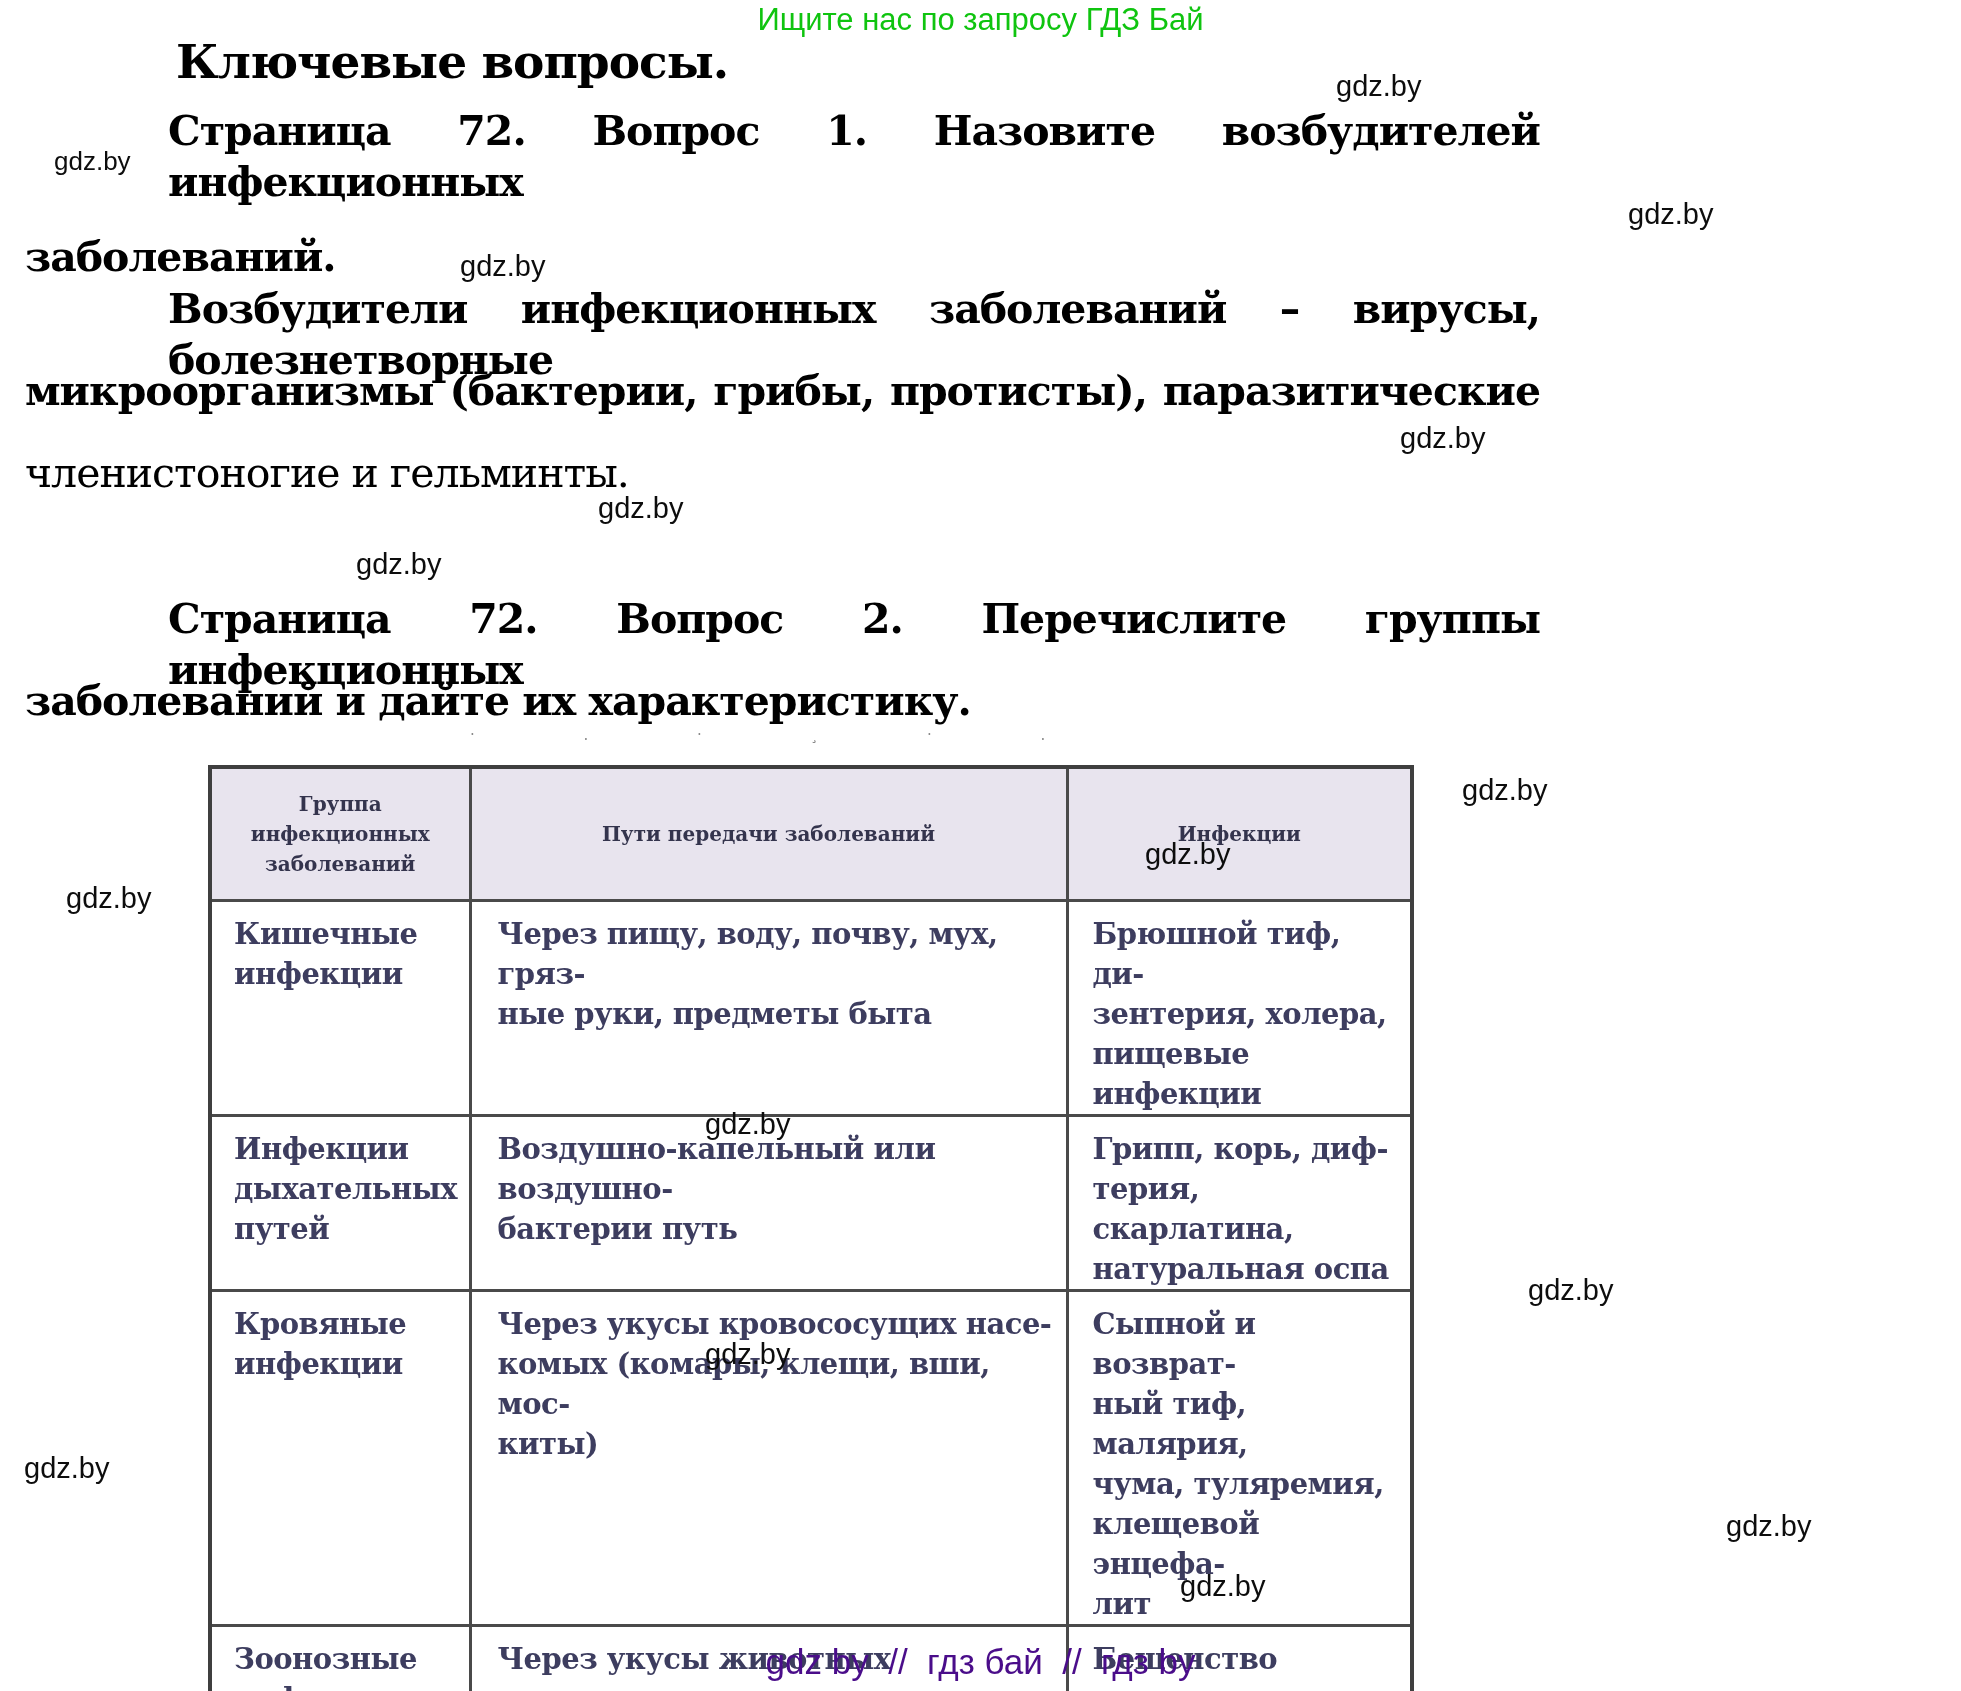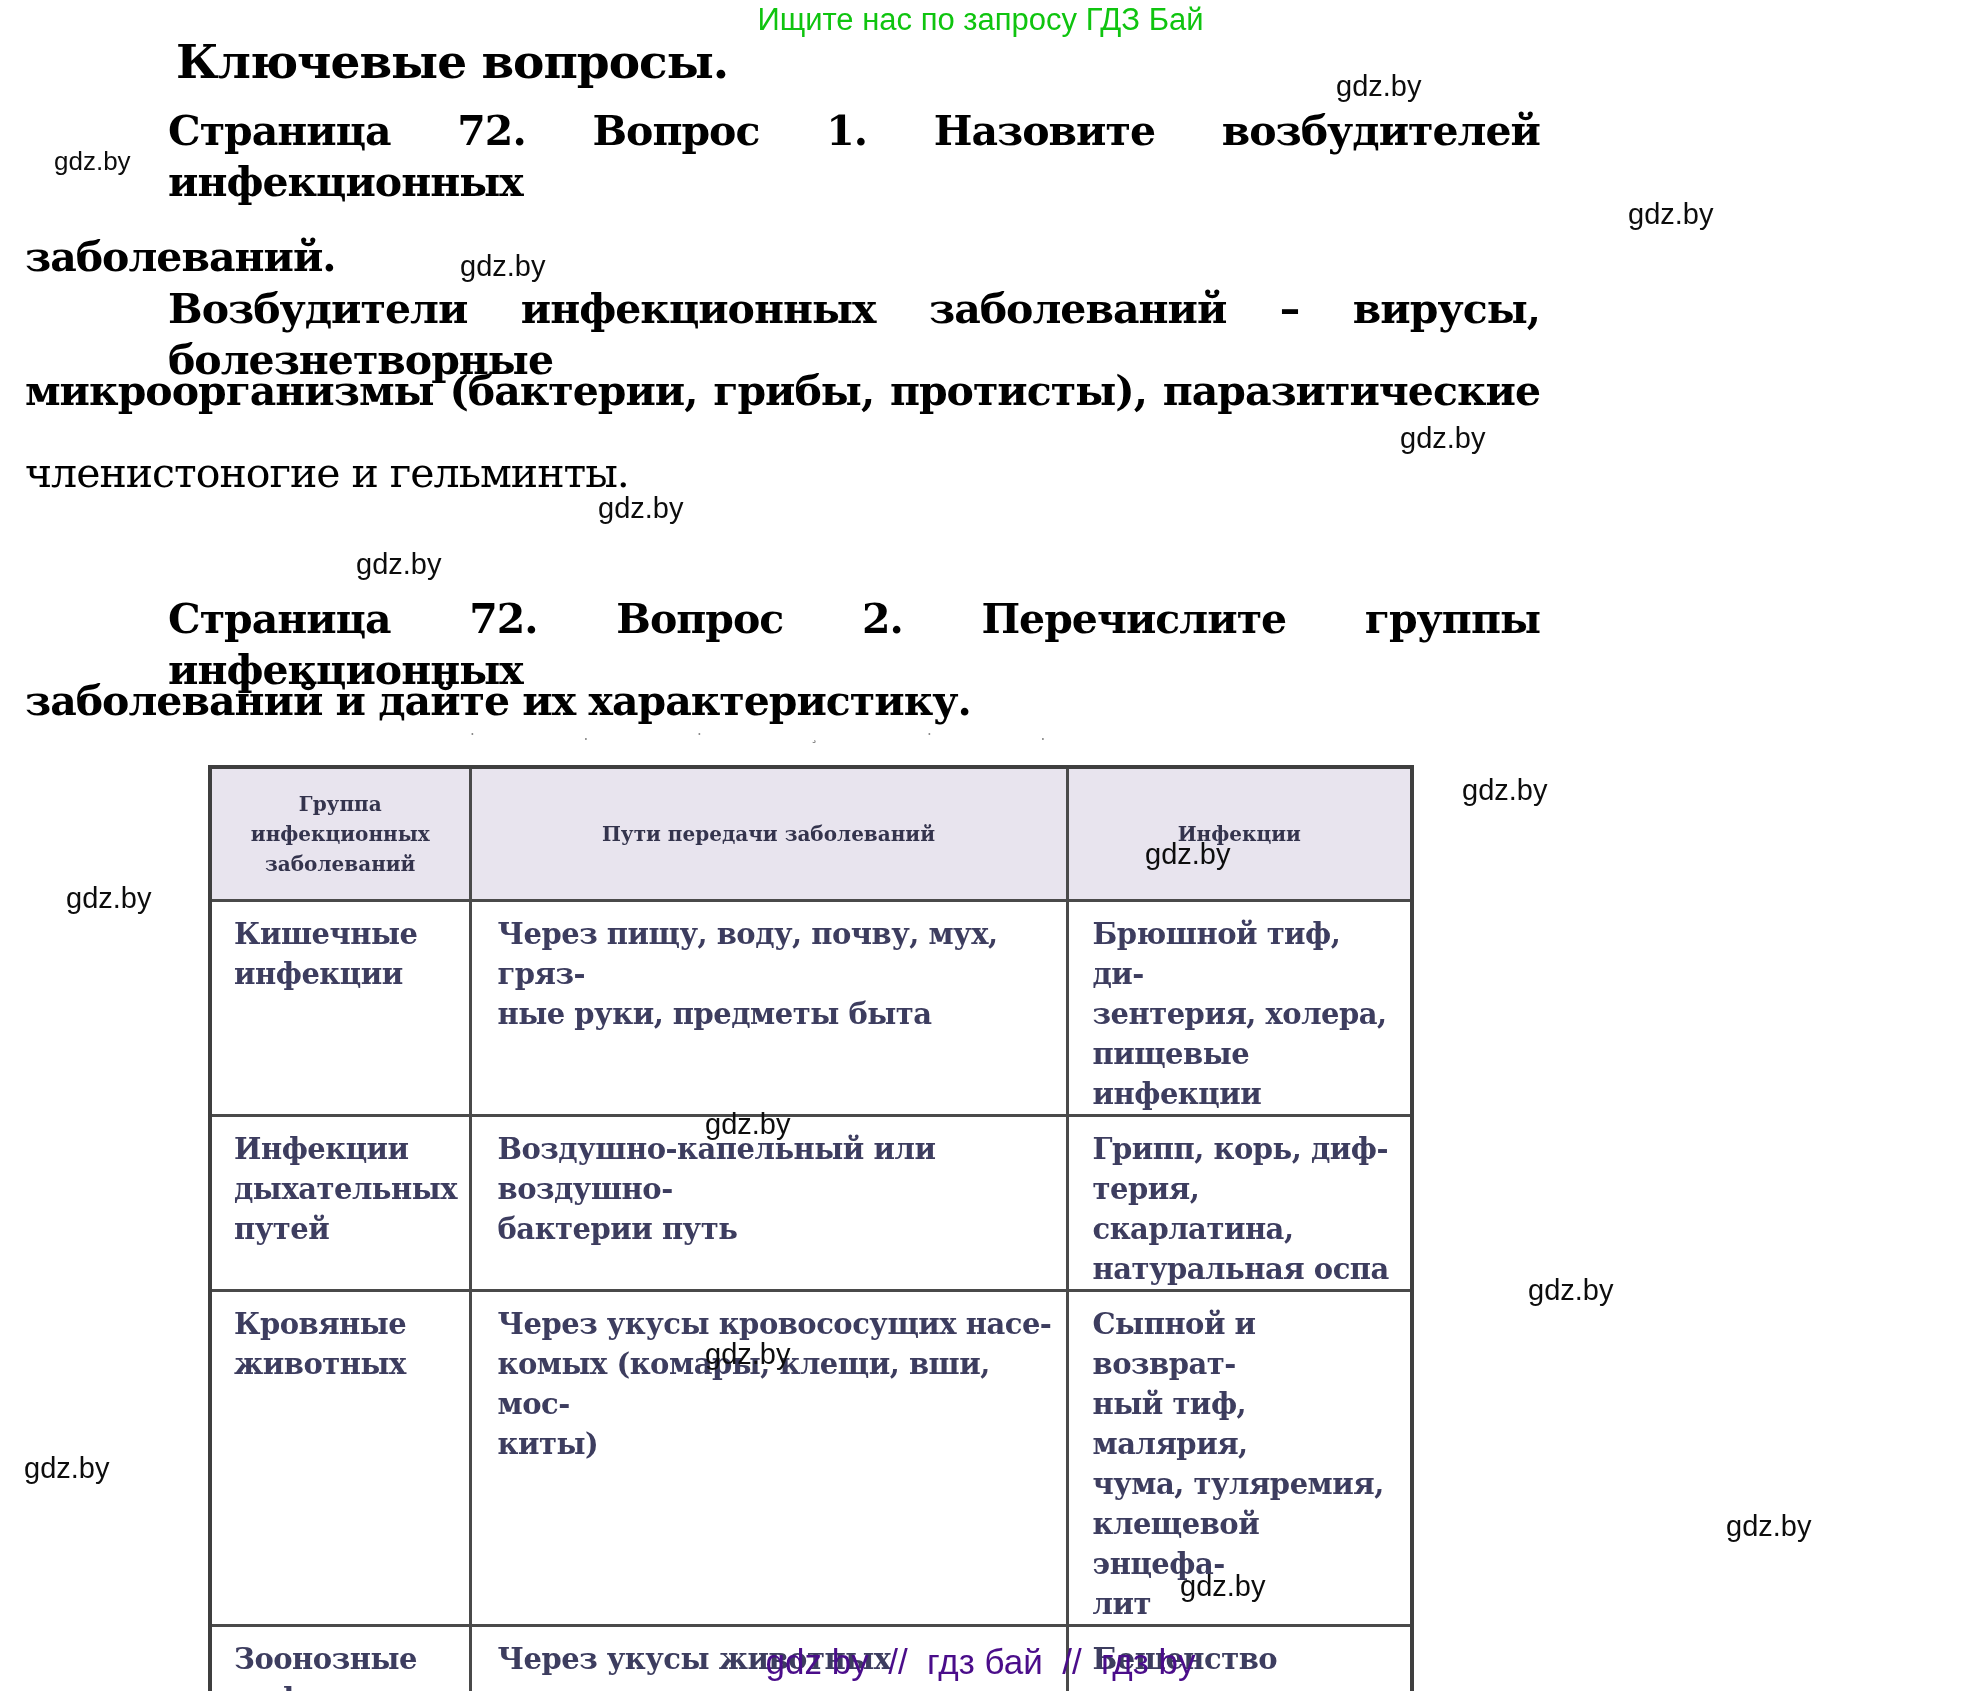--- a/index.html
+++ b/index.html
@@ -143,21 +143,21 @@
 дыхательных
 путей</td>
         <td class="c2">Воздушно-капельный или воздушно-
 бактерии путь</td>
         <td class="c3">Грипп, корь, диф-
 терия, скарлатина,
 натуральная оспа</td>
       </tr>
       <tr style="height:210px">
         <td class="c1">Кровяные
-животных</td>
+инфекции</td>
         <td class="c2">Через укусы кровососущих насе-
 комых (комары, клещи, вши, мос-
 киты)</td>
         <td class="c3">Сыпной и возврат-
 ный тиф, малярия,
 чума, туляремия,
 клещевой энцефа-
 лит</td>
       </tr>
       <tr style="height:103px">

